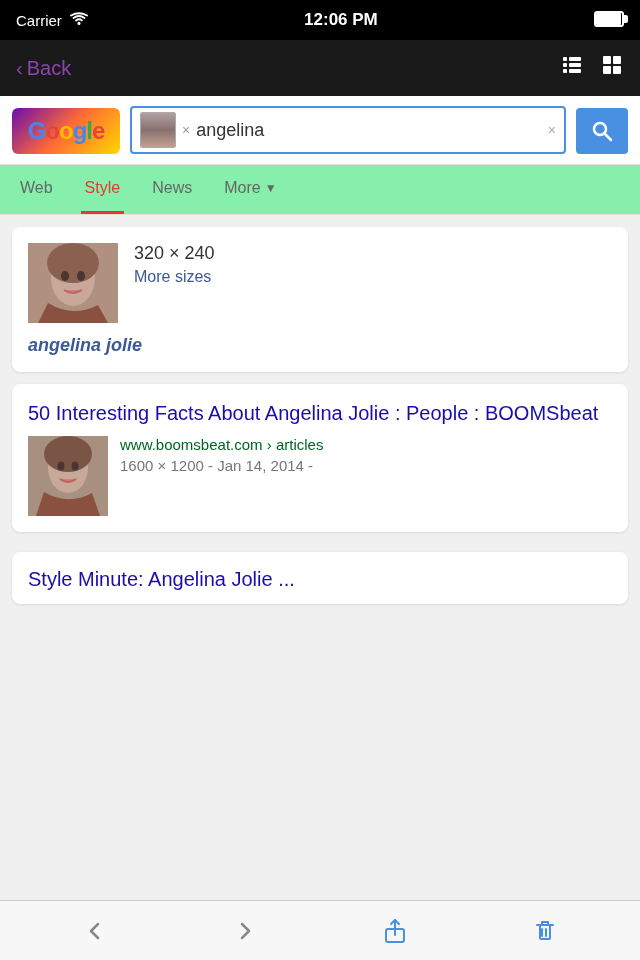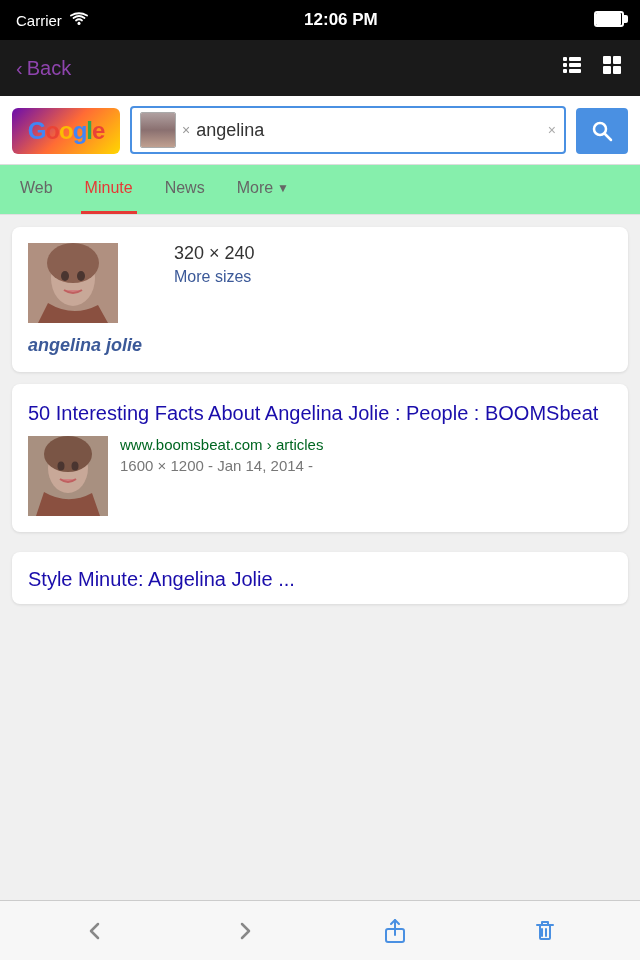--- a/index.html
+++ b/index.html
@@ -140,21 +140,21 @@
     }
 
     
     .image-info { display: flex; gap: 16px; align-items: flex-start; }
     .img-thumb-main {
       width: 90px; height: 80px;
       background: linear-gradient(180deg, #b8a8a0 0%, #7a6060 40%, #c8a890 100%);
       border-radius: 4px;
       flex-shrink: 0;
     }
-    .img-details { flex: 1; margin-left: 40px; }
+    .img-details { flex: 1; }
     .img-size { font-size: 18px; color: #333; margin-bottom: 4px; }
     .img-more-sizes { font-size: 16px; color: #3b5998; }
     .best-guess { margin-top: 12px; }
     .best-guess-label { font-size: 16px; color: #444; margin-bottom: 4px; }
     .best-guess-name { font-size: 18px; color: #3b5998; font-style: italic; font-weight: bold; }
 
     
     .result-title { font-size: 20px; color: #1a0dab; line-height: 1.3; margin-bottom: 10px; }
     .result-row { display: flex; gap: 12px; align-items: flex-start; }
     .result-thumb {
@@ -264,21 +264,21 @@
       <line x1="14.5" y1="14.5" x2="21" y2="21" stroke="white" stroke-width="2.5" stroke-linecap="round"></line>
     </svg>
   </button>
 </div>
 
 <div class="tabs">
   <div class="tab">
     <span>Web</span>
   </div>
   <div class="tab active">
-    <span>Minute</span>
+    <span>Style</span>
   </div>
   <div class="tab">
     <span>News</span>
   </div>
   <div class="tab tab-more">
     <span>More</span>
     <span style="font-size:12px;">▼</span>
   </div>
 </div>
 

